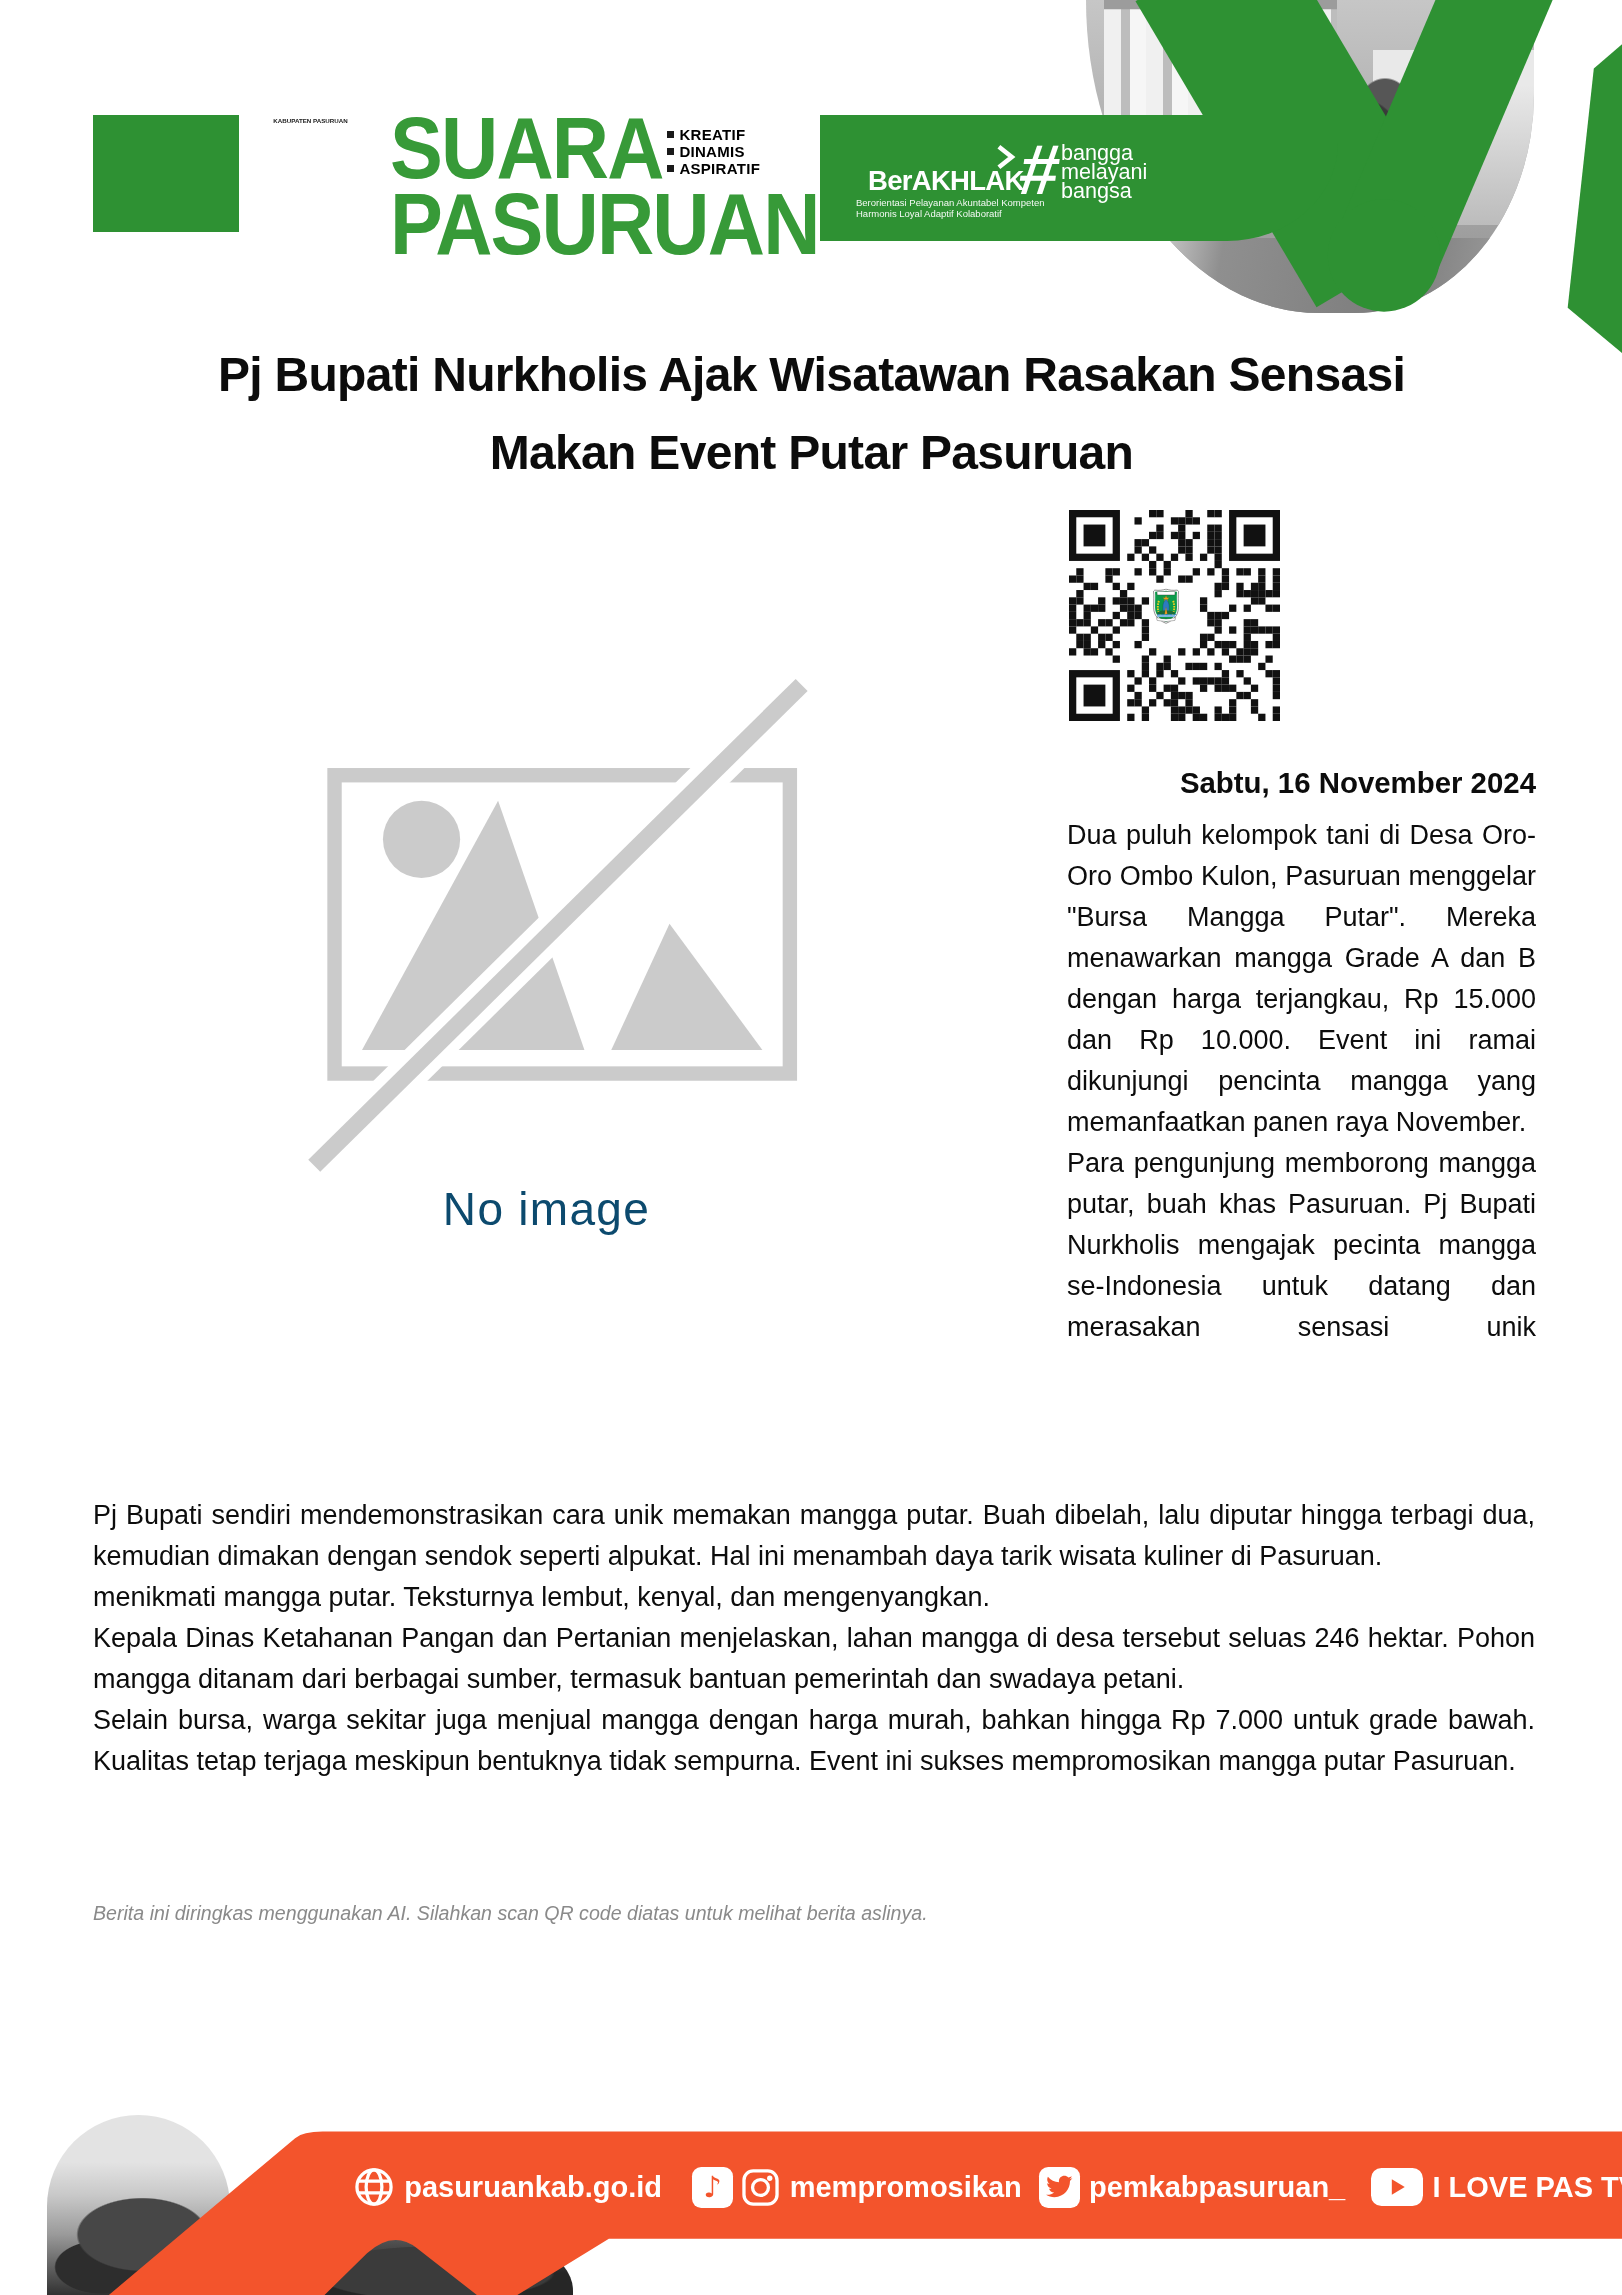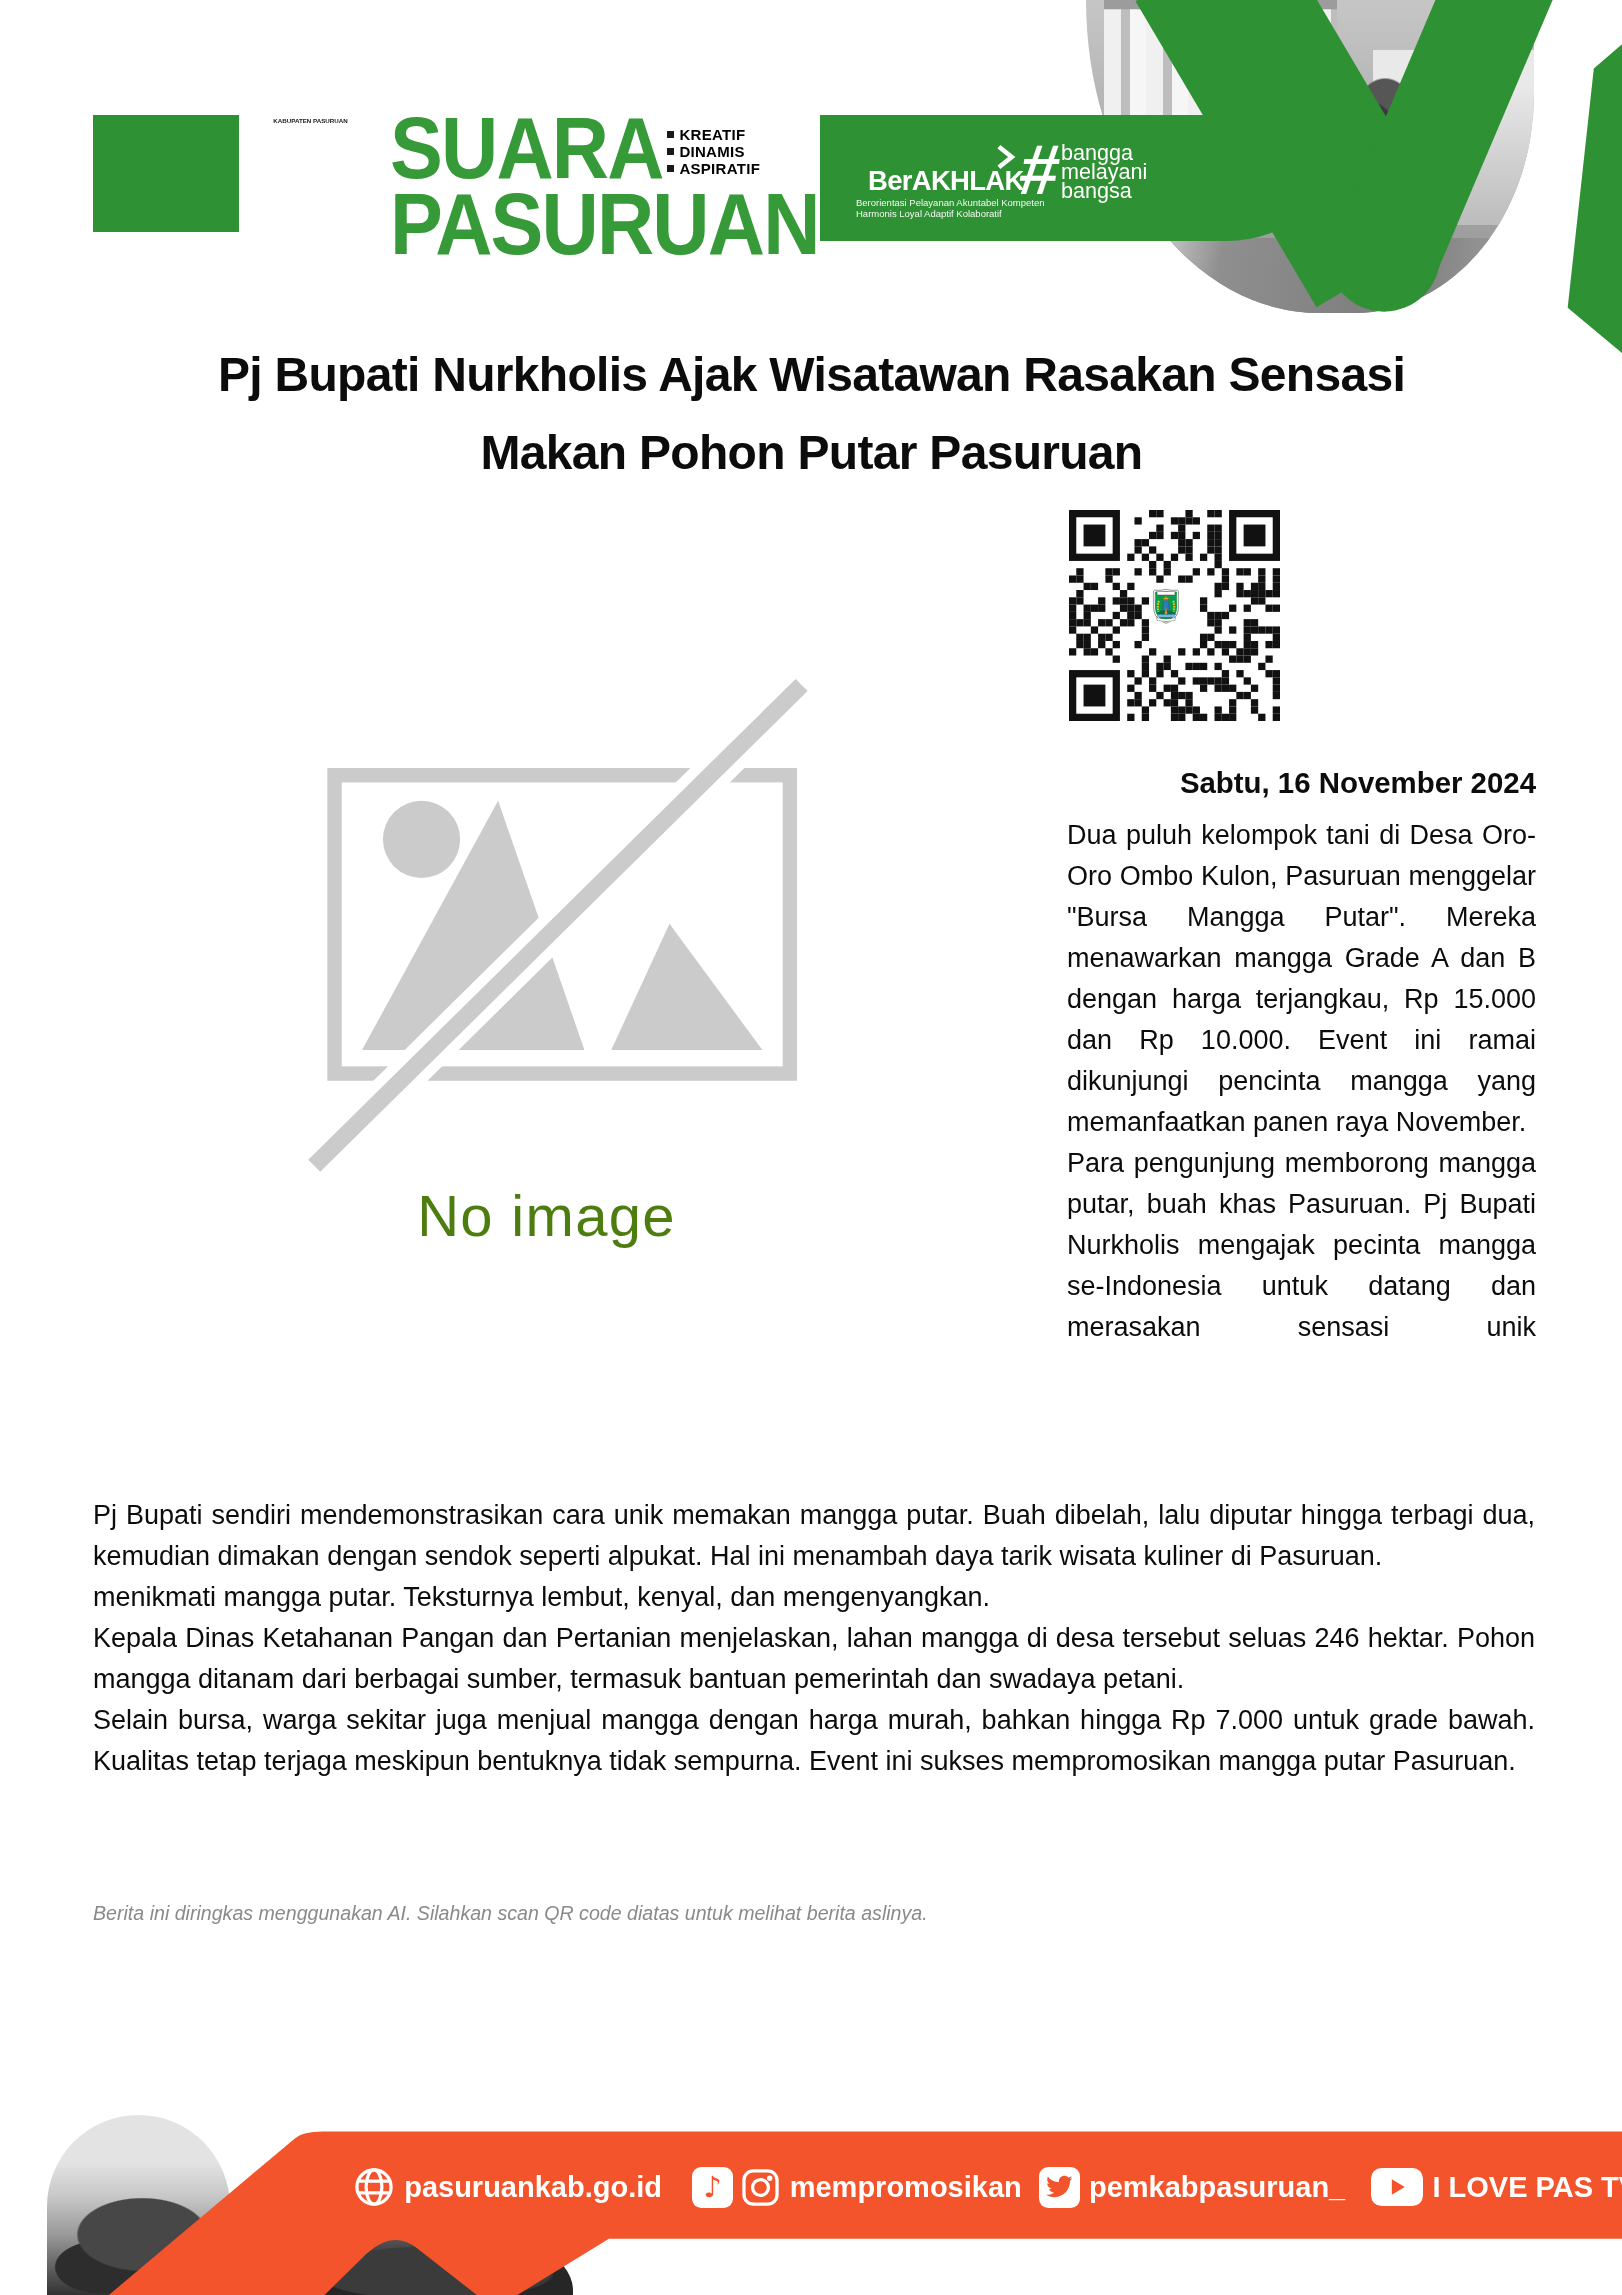--- a/index.html
+++ b/index.html
@@ -46,21 +46,21 @@
   #qr-logo{left:1152px;top:588px;width:43px;height:55px;}
   #article-date{left:1067px;top:766px;width:469px;font-size:29.4px;font-weight:bold;color:#0c0c0c;text-align:right;}
   #col{left:1067px;top:815px;width:469px;height:692px;overflow:hidden;
        font-size:27px;line-height:41px;text-align:justify;color:#0c0c0c;}
   #col p{margin:0;}
   #col p.cont-last{text-align-last:justify;}
 
   
   #placeholder-art{left:275px;top:675px;width:543px;height:504px;}
   #placeholder-label{left:275px;top:1182px;width:543px;text-align:center;
-                     font-size:58px;color:#4d7c0f;letter-spacing:1.3px;}
+                     font-size:46px;color:#0c4a6e;letter-spacing:1.3px;}
 
   
   #bodytext{left:93px;top:1495px;width:1442px;font-size:27px;line-height:41px;
             text-align:justify;color:#0c0c0c;}
   #bodytext p{margin:0;}
   #disclaimer{left:93px;top:1902px;width:1442px;font-size:19.6px;font-style:italic;color:#8a8a8a;}
 
   
   #foot-dome{left:47px;top:2115px;width:183px;height:181px;border-radius:92px 92px 0 0;
      background:radial-gradient(ellipse 60% 34% at 52% 66%,#474747 0 58%,transparent 60%),
@@ -156,21 +156,21 @@
   <div class="abs" id="hashtag-symbol">#</div>
   <div class="abs" id="hashtag-words">
     <div>bangga</div>
     <div>melayani</div>
     <div>bangsa</div>
   </div>
 </div>
 
 <h1 class="abs" id="page-title" style="margin:0">
   <div>Pj Bupati Nurkholis Ajak Wisatawan Rasakan Sensasi</div>
-  <div>Makan Pohon Putar Pasuruan</div>
+  <div>Makan Event Putar Pasuruan</div>
 </h1>
 
 <div class="abs" id="qr"><svg width="211" height="211" viewBox="0 0 319 319">
       <rect width="100%" height="100%" fill="#fff"></rect>
       <rect x="121" y="0" width="11" height="11" fill="#111"></rect>
       <rect x="132" y="0" width="11" height="11" fill="#111"></rect>
       <rect x="176" y="0" width="11" height="11" fill="#111"></rect>
       <rect x="209" y="0" width="11" height="11" fill="#111"></rect>
       <rect x="220" y="0" width="11" height="11" fill="#111"></rect>
       <rect x="99" y="11" width="11" height="11" fill="#111"></rect>

